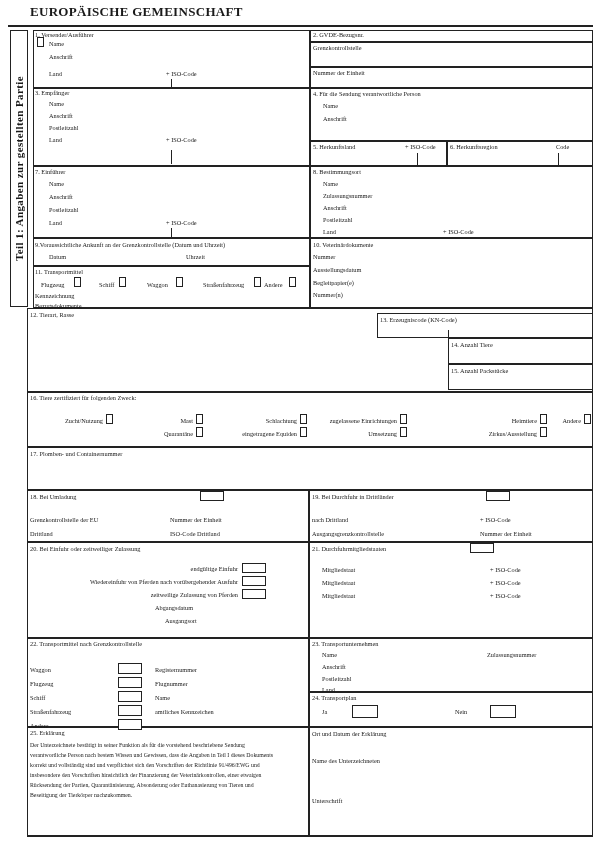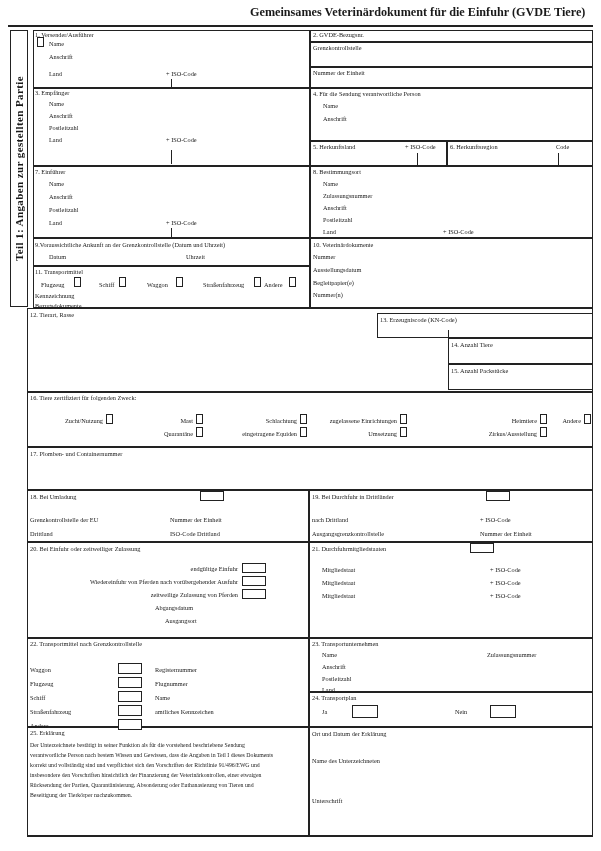--- a/index.html
+++ b/index.html
@@ -19,21 +19,21 @@
   .vtext{writing-mode:vertical-rl;transform:rotate(180deg);font-weight:bold;font-size:11px;letter-spacing:.4px;white-space:nowrap}
   .decl{position:absolute;left:30px;top:740px;width:278px;font-size:5.8px;line-height:10px}
   .decl span{display:block;white-space:nowrap}
   .thick{border-bottom-width:2px}
 </style>
 </head>
 <body>
 
 <div class="page">
 
-  <div class="hdr-title">Gemeinsames Veterinärdokument für die Einfuhr (GVDE Tiere)</div>
+  <div class="hdr-org">EUROPÄISCHE GEMEINSCHAFT</div>
   <div class="topline"></div>
 
   <div class="bx vbox" style="left:10px;top:30px;width:18px;height:277px">
     <span class="vtext">Teil 1: Angaben zur gestellten Partie</span>
   </div>
 
   <div class="bx" style="left:33px;top:30px;width:277px;height:58px"></div>
   <div class="bx" style="left:33px;top:88px;width:277px;height:78px"></div>
   <div class="bx" style="left:33px;top:166px;width:277px;height:72px"></div>
   <div class="bx" style="left:33px;top:238px;width:277px;height:28px"></div>

